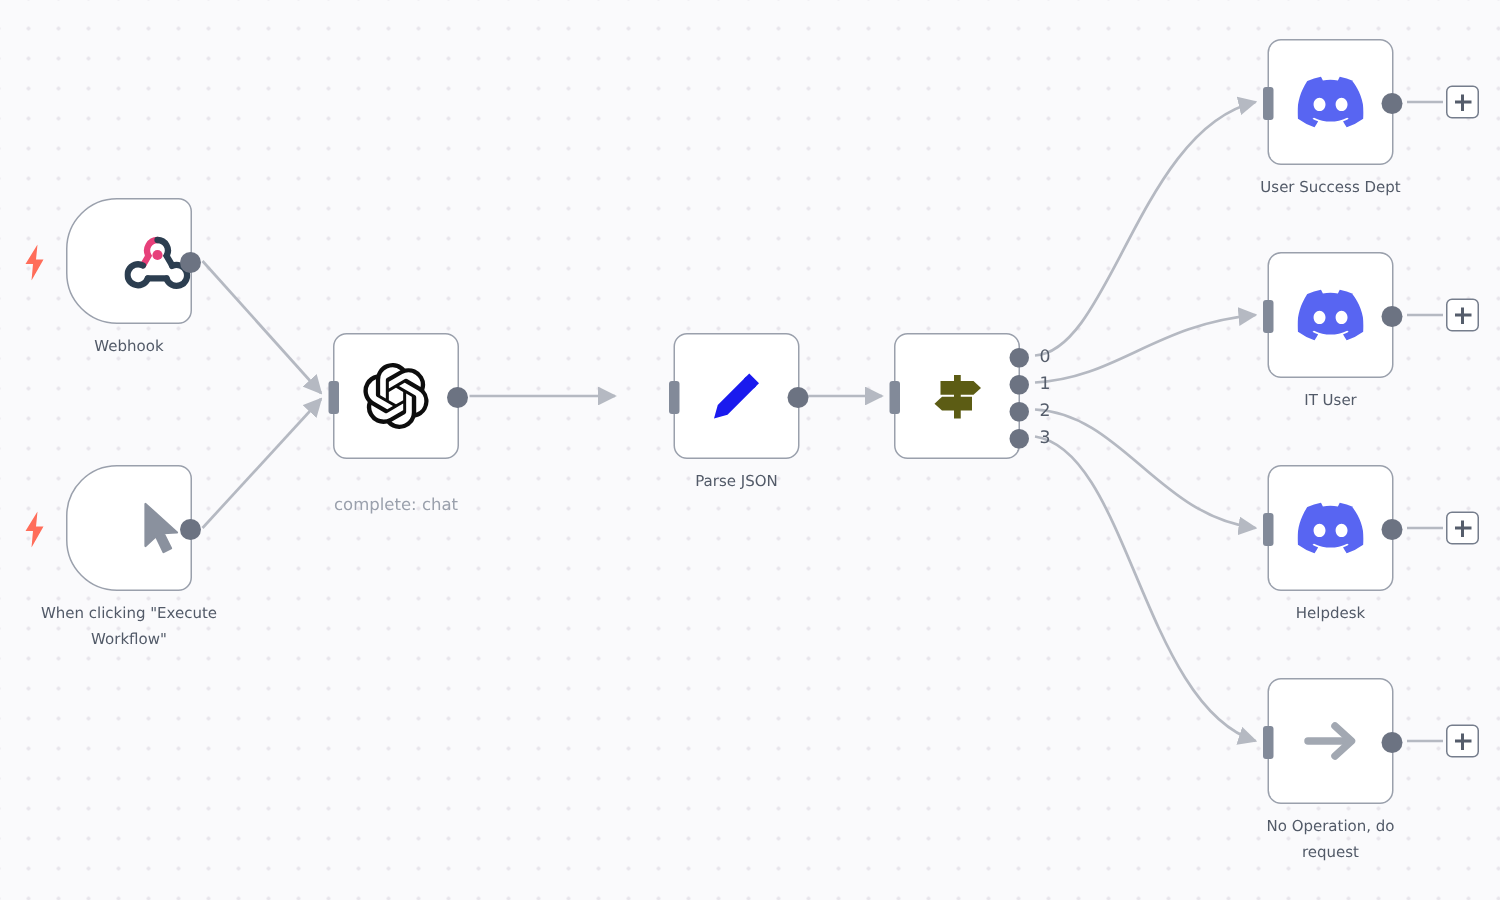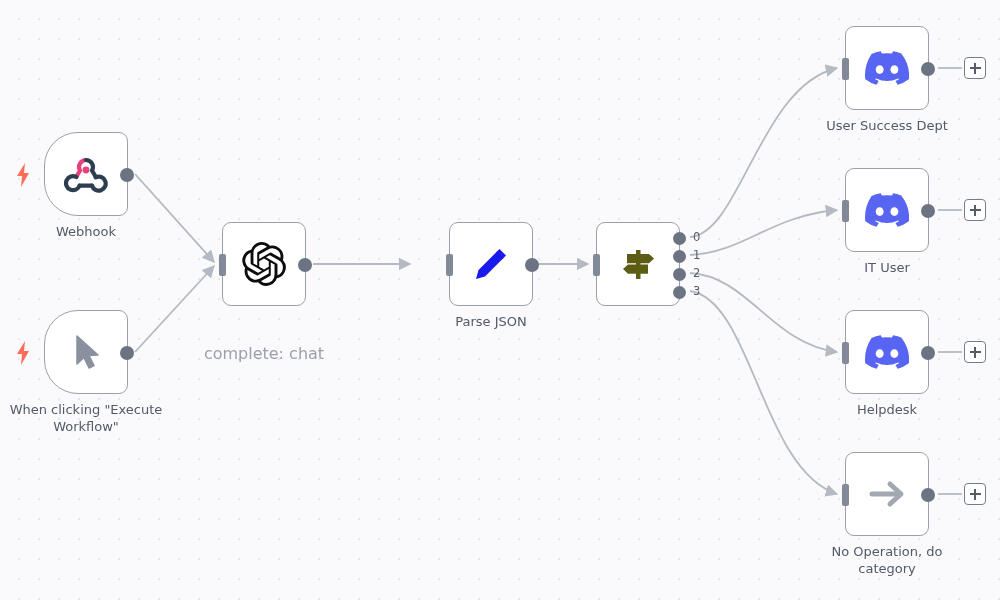--- a/index.html
+++ b/index.html
@@ -27,42 +27,43 @@
     width: 84px; height: 84px;
     background: #ffffff;
     border: 1.6px solid #9aa0ac;
     border-radius: 9px;
     display: flex;
     align-items: center;
     justify-content: center;
   }
   .node.trigger {
     border-radius: 34px 9px 9px 34px;
+    justify-content: flex-end;
   }
   .node-icon { display: block; }
   .node-label {
     position: absolute;
     top: 90px;
     left: 50%;
     transform: translateX(-50%);
     width: 190px;
     text-align: center;
-    font-size: 13px;
+    font-size: 10px;
     line-height: 17px;
     color: #525a68;
     white-space: pre-line;
   }
   .node-sublabel {
     position: absolute;
-    top: 124px;
+    top: 107px;
     left: 50%;
     transform: translateX(-50%);
     width: 190px;
     text-align: center;
-    font-size: 16px;
+    font-size: 11px;
     line-height: 13px;
     color: #9aa0ac;
   }
   .out-dot {
     position: absolute;
     width: 14px; height: 14px;
     border-radius: 50%;
     background: #6c7382;
     top: 35px;
     right: -7px;
@@ -236,21 +237,21 @@
   </div>
 
   <div class="node" style="left:845px; top:452px;">
     <span class="in-port"></span>
     <svg class="node-icon" width="46" height="46" viewBox="0 0 46 46">
       <path d="M8 23 H35" stroke="#a2a8b2" stroke-width="5" stroke-linecap="round" fill="none"></path>
       <path d="M26 13 L37 23 L26 33" stroke="#a2a8b2" stroke-width="5" stroke-linecap="round" stroke-linejoin="round" fill="none"></path>
     </svg>
     <span class="out-dot"></span>
     <span class="node-label">No Operation, do
-category</span>
+request</span>
   </div>
 
   <div class="plus-btn" style="left:964px; top:57px;"></div>
   <div class="plus-btn" style="left:964px; top:199px;"></div>
   <div class="plus-btn" style="left:964px; top:341px;"></div>
   <div class="plus-btn" style="left:964px; top:483px;"></div>
 
 </div>
 
 </body></html>

